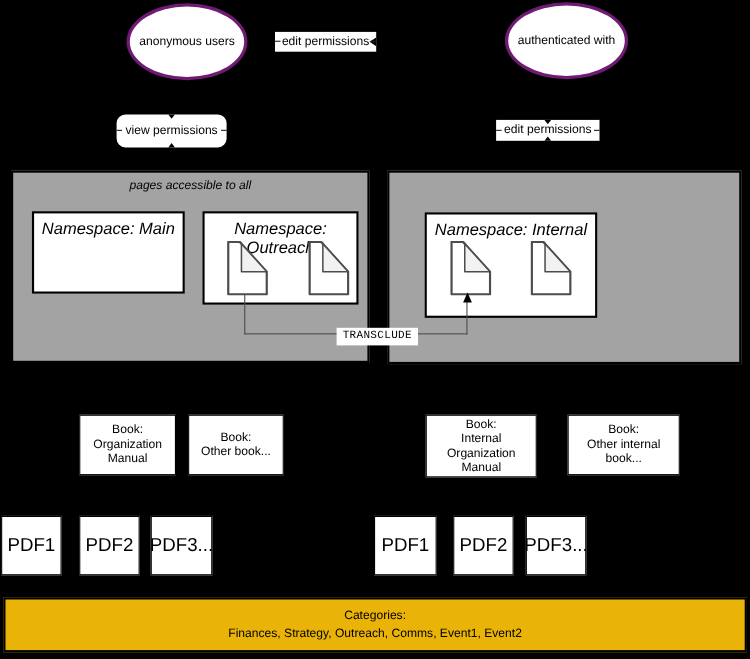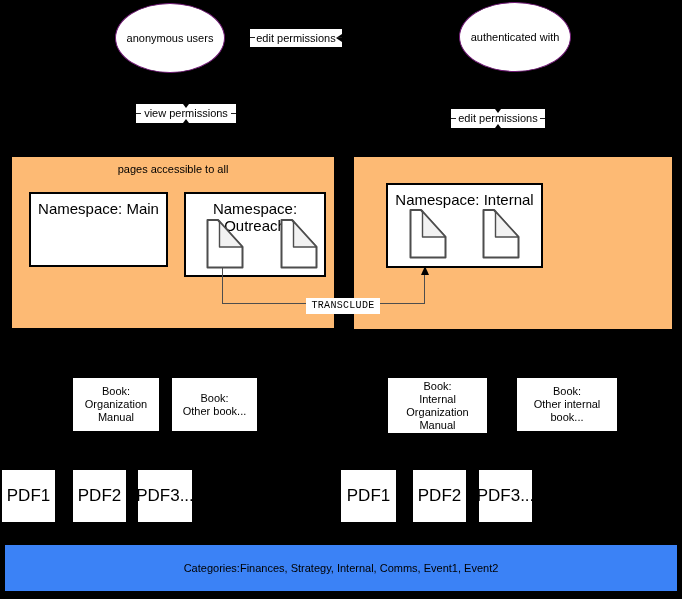--- a/index.html
+++ b/index.html
@@ -2,25 +2,25 @@
 <html><head>
 <meta charset="utf-8">
 <style>
   html,body{margin:0;padding:0;background:#000;}
   #canvas{
     position:relative;width:682px;height:599px;background:#000000;
     font-family:"Liberation Sans",sans-serif;color:#000;overflow:hidden;
   }
   .abs{position:absolute;box-sizing:border-box;}
   .ellipse{
-    background:#fff;border:1px solid #701a75;border-radius:50%;
+    background:#fff;border:3px solid #701a75;border-radius:50%;
     display:flex;align-items:center;justify-content:center;
     font-size:11px;text-align:center;
   }
-  .zone{background:#fdba74;border:2px solid #000;}
+  .zone{background:#a3a3a3;border:2px solid #000;font-style:italic;}
   .zone-title{font-size:11px;text-align:center;padding-top:6px;}
   .ns{background:#fff;border:2px solid #000;position:absolute;box-sizing:border-box;}
   .ns-title{font-size:15px;text-align:center;padding-top:6px;}
   .chip{
     background:#fff;color:#000;font-size:11px;line-height:1;
     display:flex;align-items:center;justify-content:center;z-index:6;
   }
   .chip.h-stubs::before,.chip.h-stubs::after{
     content:"";position:absolute;top:50%;margin-top:-1px;width:5px;height:1px;background:#222;
   }
@@ -34,22 +34,22 @@
   .book{
     background:#fff;border:1px solid #000;
     display:flex;align-items:center;justify-content:center;
     text-align:center;font-size:11px;line-height:13px;white-space:pre-line;
   }
   .pdf{
     background:#fff;border:1px solid #000;
     display:flex;align-items:center;justify-content:center;font-size:17px;
   }
   .cats{
-    background:#3b82f6;border:2px solid #000;
-    display:flex;flex-direction:row;align-items:center;justify-content:center;
+    background:#eab308;border:2px solid #000;
+    display:flex;flex-direction:column;align-items:center;justify-content:center;
     font-size:11px;line-height:16px;text-align:center;
   }
   .page-icon{position:absolute;}
   .transclude-chip{font-size:10px;letter-spacing:.3px;}
 </style>
 </head>
 <body>
 
 <div id="canvas">
 
@@ -58,21 +58,21 @@
   </div>
   <div class="abs ellipse" style="left:459px;top:2px;width:112px;height:70px;">
     <span>authenticated with</span>
   </div>
 
   <div class="abs chip h-stubs" style="left:250px;top:29px;width:92px;height:18px;">
     <span>edit permissions</span>
     <div class="abs arrow-left" style="right:0;top:5px;"></div>
   </div>
 
-  <div class="abs chip h-stubs" style="left:136px;top:104px;width:100px;height:19px;">
+  <div class="abs chip h-stubs" style="left:106px;top:104px;width:100px;height:30px;border-radius:8px;">
     <span>view permissions</span>
     <div class="abs notch-down" style="left:47px;top:0;"></div>
     <div class="abs notch-up" style="left:47px;bottom:0;"></div>
   </div>
 
   <div class="abs chip h-stubs" style="left:451px;top:109px;width:94px;height:19px;">
     <span>edit permissions</span>
     <div class="abs notch-down" style="left:44px;top:0;"></div>
     <div class="abs notch-up" style="left:44px;bottom:0;"></div>
   </div>
@@ -92,21 +92,21 @@
       </svg>
       <svg class="page-icon" style="left:94px;top:25px;" width="38" height="50" viewBox="0 0 38 50">
         <path d="M1.5,1 L12,1 L36.5,28 L36.5,48.5 L1.5,48.5 Z" fill="#ffffff" stroke="#4d4d4d" stroke-width="2" stroke-linejoin="round"></path>
         <polygon points="12,1 36.5,28 13.5,28 13.5,2" stroke="#4d4d4d" stroke-width="1.4" stroke-linejoin="round" fill="#f2f2f2"></polygon>
       </svg>
     </div>
   </div>
 
   <div class="abs zone" style="left:352px;top:155px;width:322px;height:176px;">
 
-    <div class="ns" style="left:32px;top:26px;width:157px;height:85px;">
+    <div class="ns" style="left:32px;top:36px;width:157px;height:96px;">
       <div class="ns-title">Namespace: Internal</div>
       <svg class="page-icon" style="left:21px;top:24px;" width="38" height="50" viewBox="0 0 38 50">
         <path d="M1.5,1 L12,1 L36.5,28 L36.5,48.5 L1.5,48.5 Z" fill="#ffffff" stroke="#4d4d4d" stroke-width="2" stroke-linejoin="round"></path>
         <polygon points="12,1 36.5,28 13.5,28 13.5,2" stroke="#4d4d4d" stroke-width="1.4" stroke-linejoin="round" fill="#f2f2f2"></polygon>
       </svg>
       <svg class="page-icon" style="left:94px;top:24px;" width="38" height="50" viewBox="0 0 38 50">
         <path d="M1.5,1 L12,1 L36.5,28 L36.5,48.5 L1.5,48.5 Z" fill="#ffffff" stroke="#4d4d4d" stroke-width="2" stroke-linejoin="round"></path>
         <polygon points="12,1 36.5,28 13.5,28 13.5,2" stroke="#4d4d4d" stroke-width="1.4" stroke-linejoin="round" fill="#f2f2f2"></polygon>
       </svg>
     </div>
@@ -155,16 +155,16 @@
   </div>
   <div class="abs pdf" style="left:412px;top:469px;width:55px;height:54px;">
     <span>PDF2</span>
   </div>
   <div class="abs pdf" style="left:478px;top:469px;width:55px;height:54px;">
     <span>PDF3...</span>
   </div>
 
   <div class="abs cats" style="left:3px;top:543px;width:676px;height:50px;">
     <div>Categories:</div>
-    <div>Finances, Strategy, Internal, Comms, Event1, Event2</div>
+    <div>Finances, Strategy, Outreach, Comms, Event1, Event2</div>
   </div>
 
 </div>
 
 </body></html>

